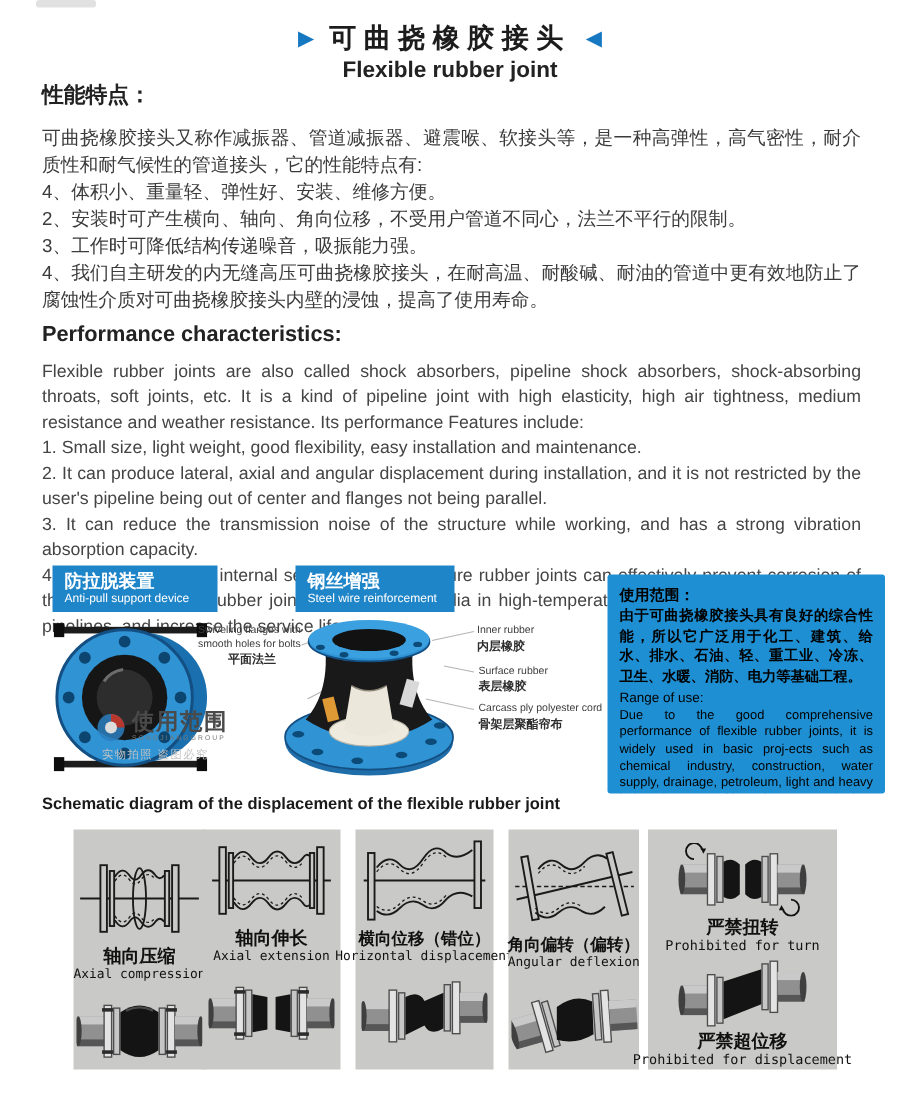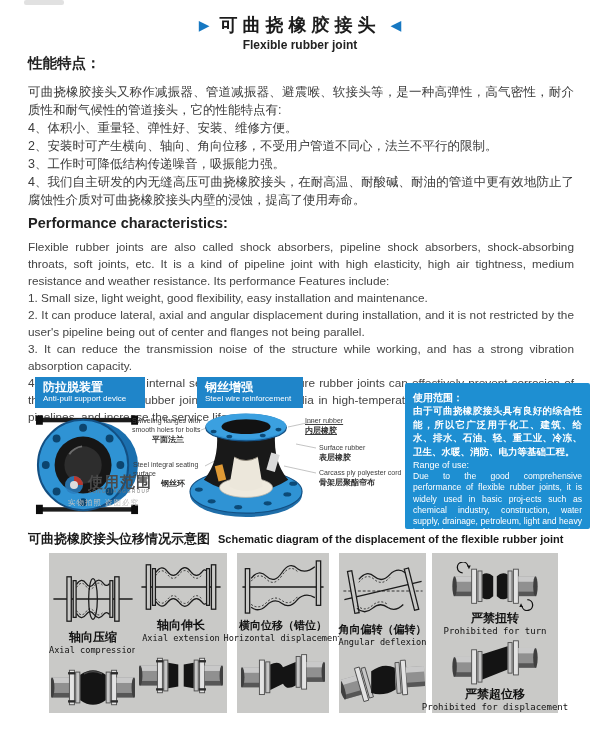--- a/index.html
+++ b/index.html
@@ -4,21 +4,21 @@
 <style>
   html,body{margin:0;padding:0;background:#fff;}
   .page{position:relative;width:600px;height:744px;background:#ffffff;overflow:hidden;
         font-family:"Liberation Sans",sans-serif;color:#333;margin:0 auto;}
   .smudge{position:absolute;left:24px;top:0;width:40px;height:5px;background:#c9c9c9;opacity:.55;border-radius:2px;}
 
   
   .title-row{position:absolute;top:13px;left:0;width:600px;display:flex;justify-content:center;align-items:center;gap:10px;}
   .tri{color:#1778c2;font-size:14px;line-height:1;}
   .title-cn{font-size:18px;font-weight:bold;color:#1c1c1c;letter-spacing:5px;}
-  .title-en{position:absolute;top:38px;left:0;width:600px;text-align:center;font-size:12px;font-weight:bold;color:#222;}
+  .title-en{position:absolute;top:38px;left:0;width:600px;text-align:center;font-size:15px;font-weight:bold;color:#222;}
 
   
   .textblock{position:absolute;top:54px;left:28px;width:546px;}
   .h-cn{font-size:14.5px;font-weight:bold;color:#222;margin:0 0 10px 0;}
   .p-cn{font-size:12.5px;line-height:18px;color:#3b3b3b;margin:0;text-align:justify;}
   .h-en{font-size:14.5px;font-weight:bold;color:#222;margin:6px 0 8px 0;}
   .p-en{font-size:11.8px;line-height:17px;color:#444;margin:0;text-align:justify;}
 
   
   .figure{position:absolute;top:374px;left:0;width:600px;height:160px;}
@@ -29,30 +29,30 @@
   .tag-cn{font-size:12px;font-weight:bold;line-height:14px;}
   .tag-en{font-size:8px;line-height:10px;}
   .illus1{position:absolute;left:34px;top:30px;width:106px;height:122px;}
   .illus2{position:absolute;left:184px;top:34px;width:128px;height:112px;}
   .callout{position:absolute;font-size:7px;line-height:9px;color:#3c3c3c;}
   .callout .cn{font-size:8px;font-weight:bold;margin-top:1px;color:#2e2e2e;}
   .co-l1{left:132px;top:42px;width:72px;}
   .co-l1 .cn{text-align:center;}
   .co-l2{left:133px;top:86px;width:80px;}
   .co-l2 .cn{text-align:center;}
-  .co-r1{left:305px;top:42px;width:90px;text-decoration:underline;}
+  .co-r1{left:318px;top:42px;width:90px;}
   .co-r2{left:319px;top:69px;width:90px;}
   .co-r3{left:319px;top:94px;width:95px;}
   .watermark{position:absolute;left:64px;top:100px;width:130px;}
   .wrow{display:flex;align-items:center;gap:4px;}
   .wlogo{width:20px;height:20px;opacity:.85;}
   .wcn{font-size:15px;font-weight:bold;color:#4a4a4a;line-height:15px;letter-spacing:1px;}
   .wen{font-size:4.5px;color:#777;letter-spacing:1.4px;line-height:6px;}
   .wnote{font-size:7.5px;color:#c2c2c2;margin-top:3px;margin-left:4px;letter-spacing:1px;}
-  .rangebox{position:absolute;left:405px;top:9px;width:169px;height:131px;background:#1e8fd2;color:#ffffff;
+  .rangebox{position:absolute;left:405px;top:9px;width:169px;height:131px;background:#1e8fd2;color:#000000;
             padding:8px 8px 7px 8px;border-radius:2px;overflow:hidden;}
   .rb-hcn{font-size:10px;font-weight:bold;line-height:13px;}
   .rb-bcn{font-size:9.5px;font-weight:bold;line-height:13.5px;text-align:justify;}
   .rb-hen{font-size:9px;line-height:12px;margin-top:1px;}
   .rb-ben{font-size:8.6px;line-height:11.3px;text-align:justify;}
 
   
   .disp-title{position:absolute;top:530px;left:28px;width:560px;display:flex;align-items:baseline;gap:8px;}
   .dt-cn{font-size:13px;font-weight:bold;color:#1a1a1a;}
   .dt-en{font-size:11px;font-weight:bold;color:#1a1a1a;}
@@ -167,24 +167,20 @@
           <ellipse cx="46" cy="29" rx="3" ry="1.8"></ellipse>
         <ellipse cx="80" cy="28" rx="3" ry="1.8"></ellipse>
           <ellipse cx="96" cy="22" rx="3" ry="1.8"></ellipse>
       </g>
     </svg>
 
     <div class="callout co-l1">
       <div class="en">Swiveling flanges with smooth holes for bolts</div>
       <div class="cn">平面法兰</div>
     </div>
-    <div class="callout co-l2">
-      <div class="en">Steel integral seating surface</div>
-      <div class="cn">钢丝环</div>
-    </div>
     <div class="callout co-r1">
       <div class="en">Inner rubber</div>
       <div class="cn">内层橡胶</div>
     </div>
     <div class="callout co-r2">
       <div class="en">Surface rubber</div>
       <div class="cn">表层橡胶</div>
     </div>
     <div class="callout co-r3">
       <div class="en">Carcass ply polyester cord</div>
@@ -208,21 +204,20 @@
 
     <div class="rangebox">
       <div class="rb-hcn">使用范围：</div>
       <div class="rb-bcn">由于可曲挠橡胶接头具有良好的综合性能，所以它广泛用于化工、建筑、给水、排水、石油、轻、重工业、冷冻、卫生、水暖、消防、电力等基础工程。</div>
       <div class="rb-hen">Range of use:</div>
       <div class="rb-ben">Due to the good comprehensive performance of flexible rubber joints, it is widely used in basic proj-ects such as chemical industry, construction, water supply, drainage, petroleum, light and heavy indus-tries, refrigeration, sanitation, plumbing, fire fight-ing, and electric power.</div>
     </div>
   </div>
 
   <div class="disp-title">
-    <span class="dt-cn">可曲挠橡胶接头位移情况示意图</span>
     <span class="dt-en">Schematic diagram of the displacement of the flexible rubber joint</span>
   </div>
 
   <div class="dpanel p1">
     <svg class="diagram" viewBox="0 0 88 58">
       <g stroke="#1a1a1a" stroke-width="1.3" fill="none">
         <line x1="3" y1="29" x2="85" y2="29"></line>
         <rect x="17" y="6" width="4.5" height="46" fill="#c9c9c7"></rect>
         <rect x="23.5" y="10" width="3" height="38" fill="#c9c9c7"></rect>
         <rect x="66.5" y="6" width="4.5" height="46" fill="#c9c9c7"></rect>

